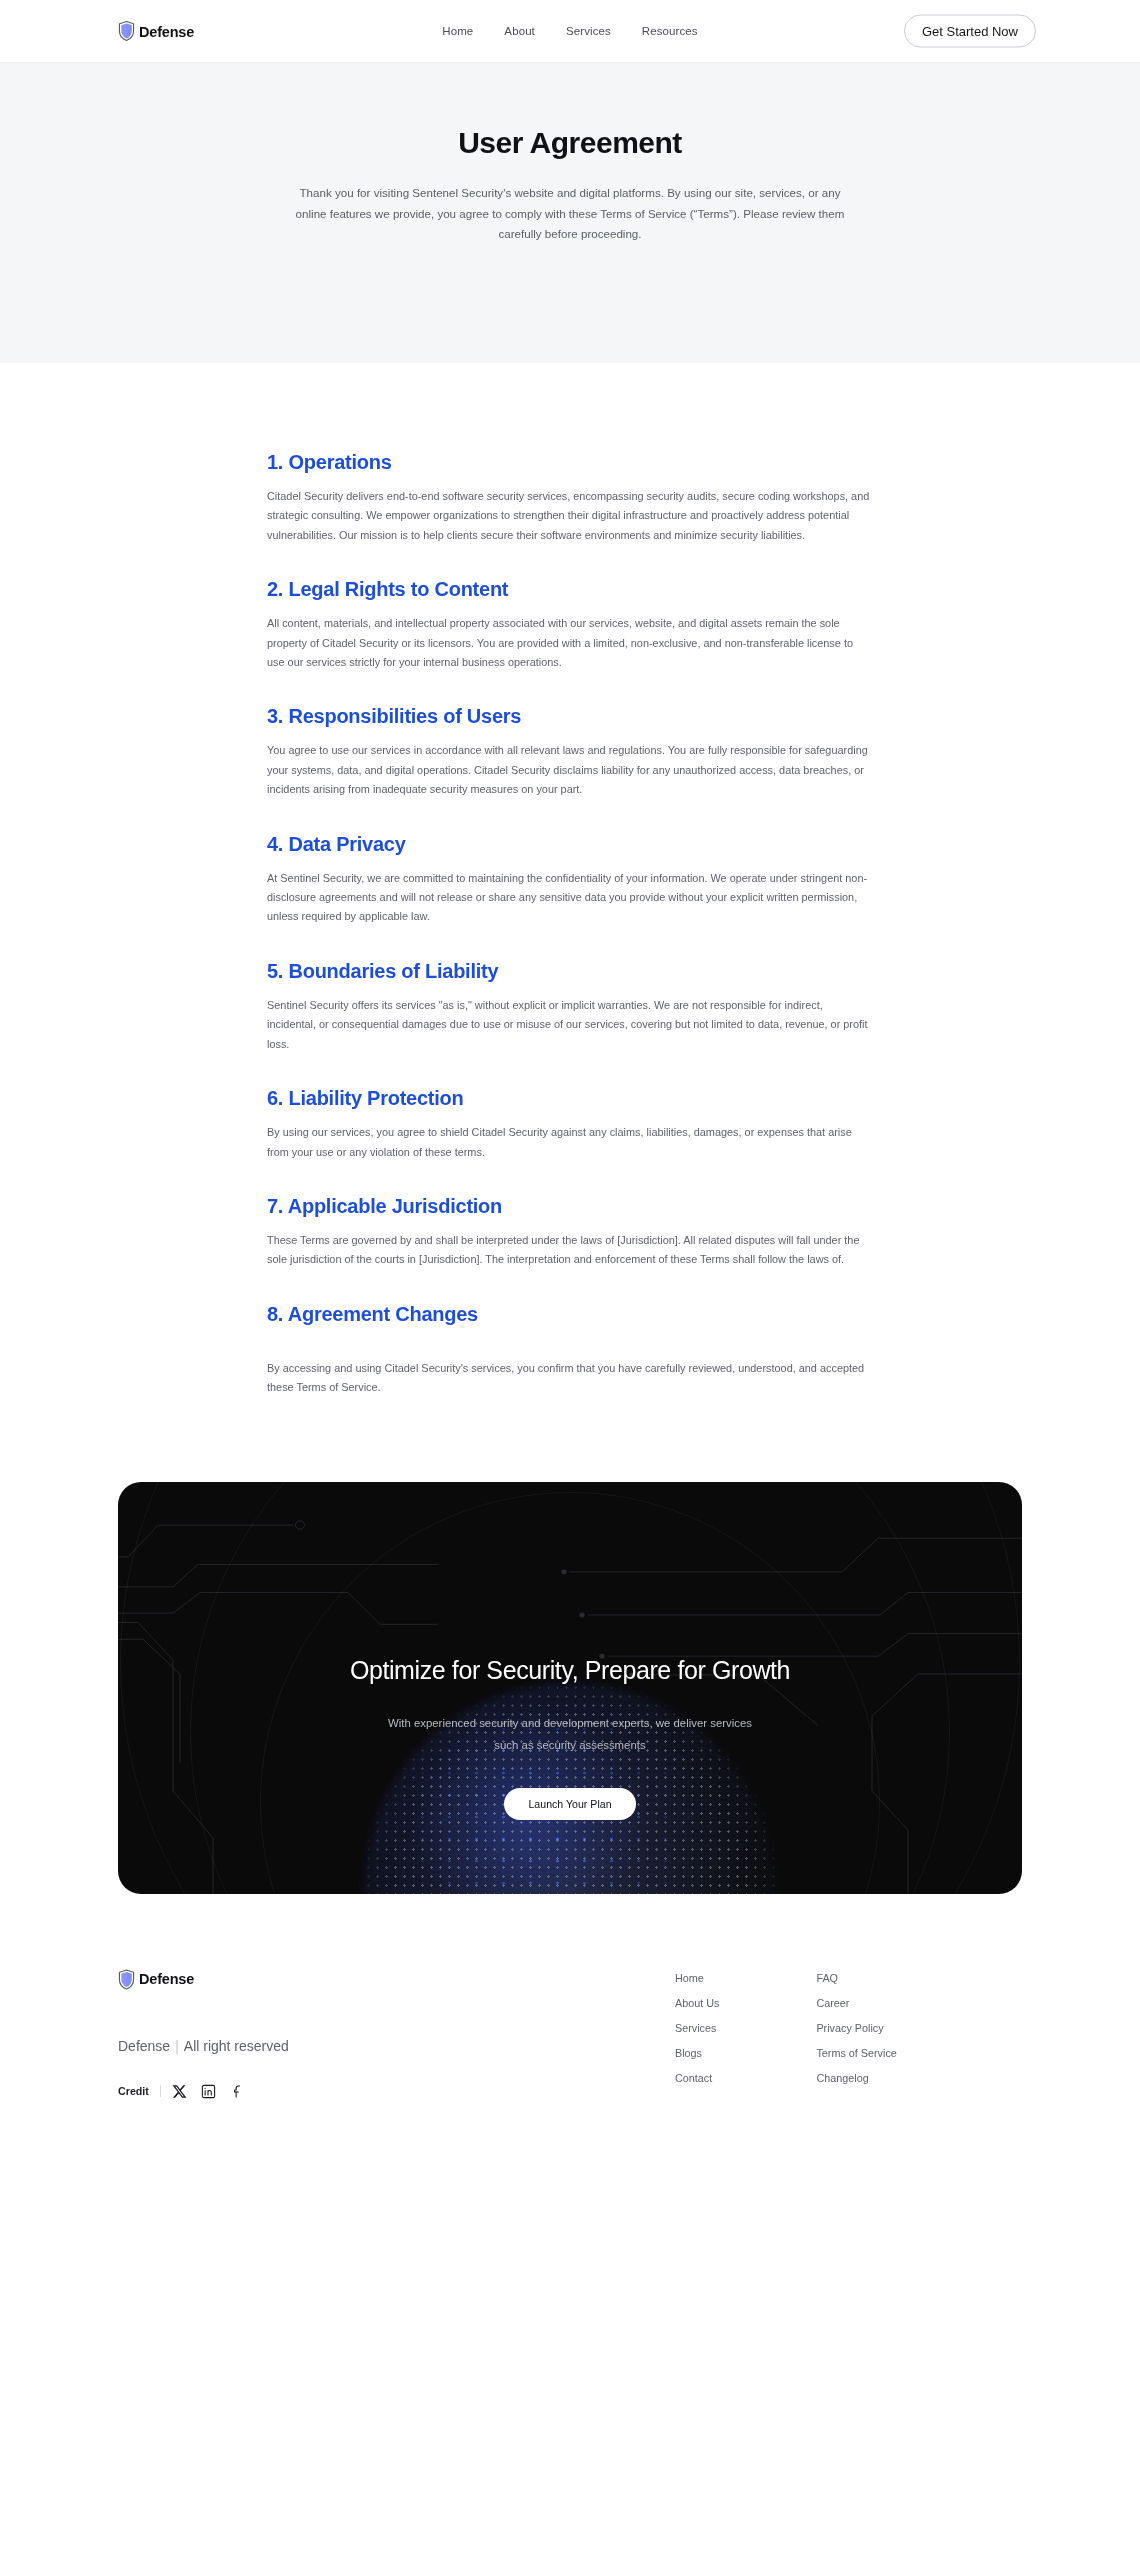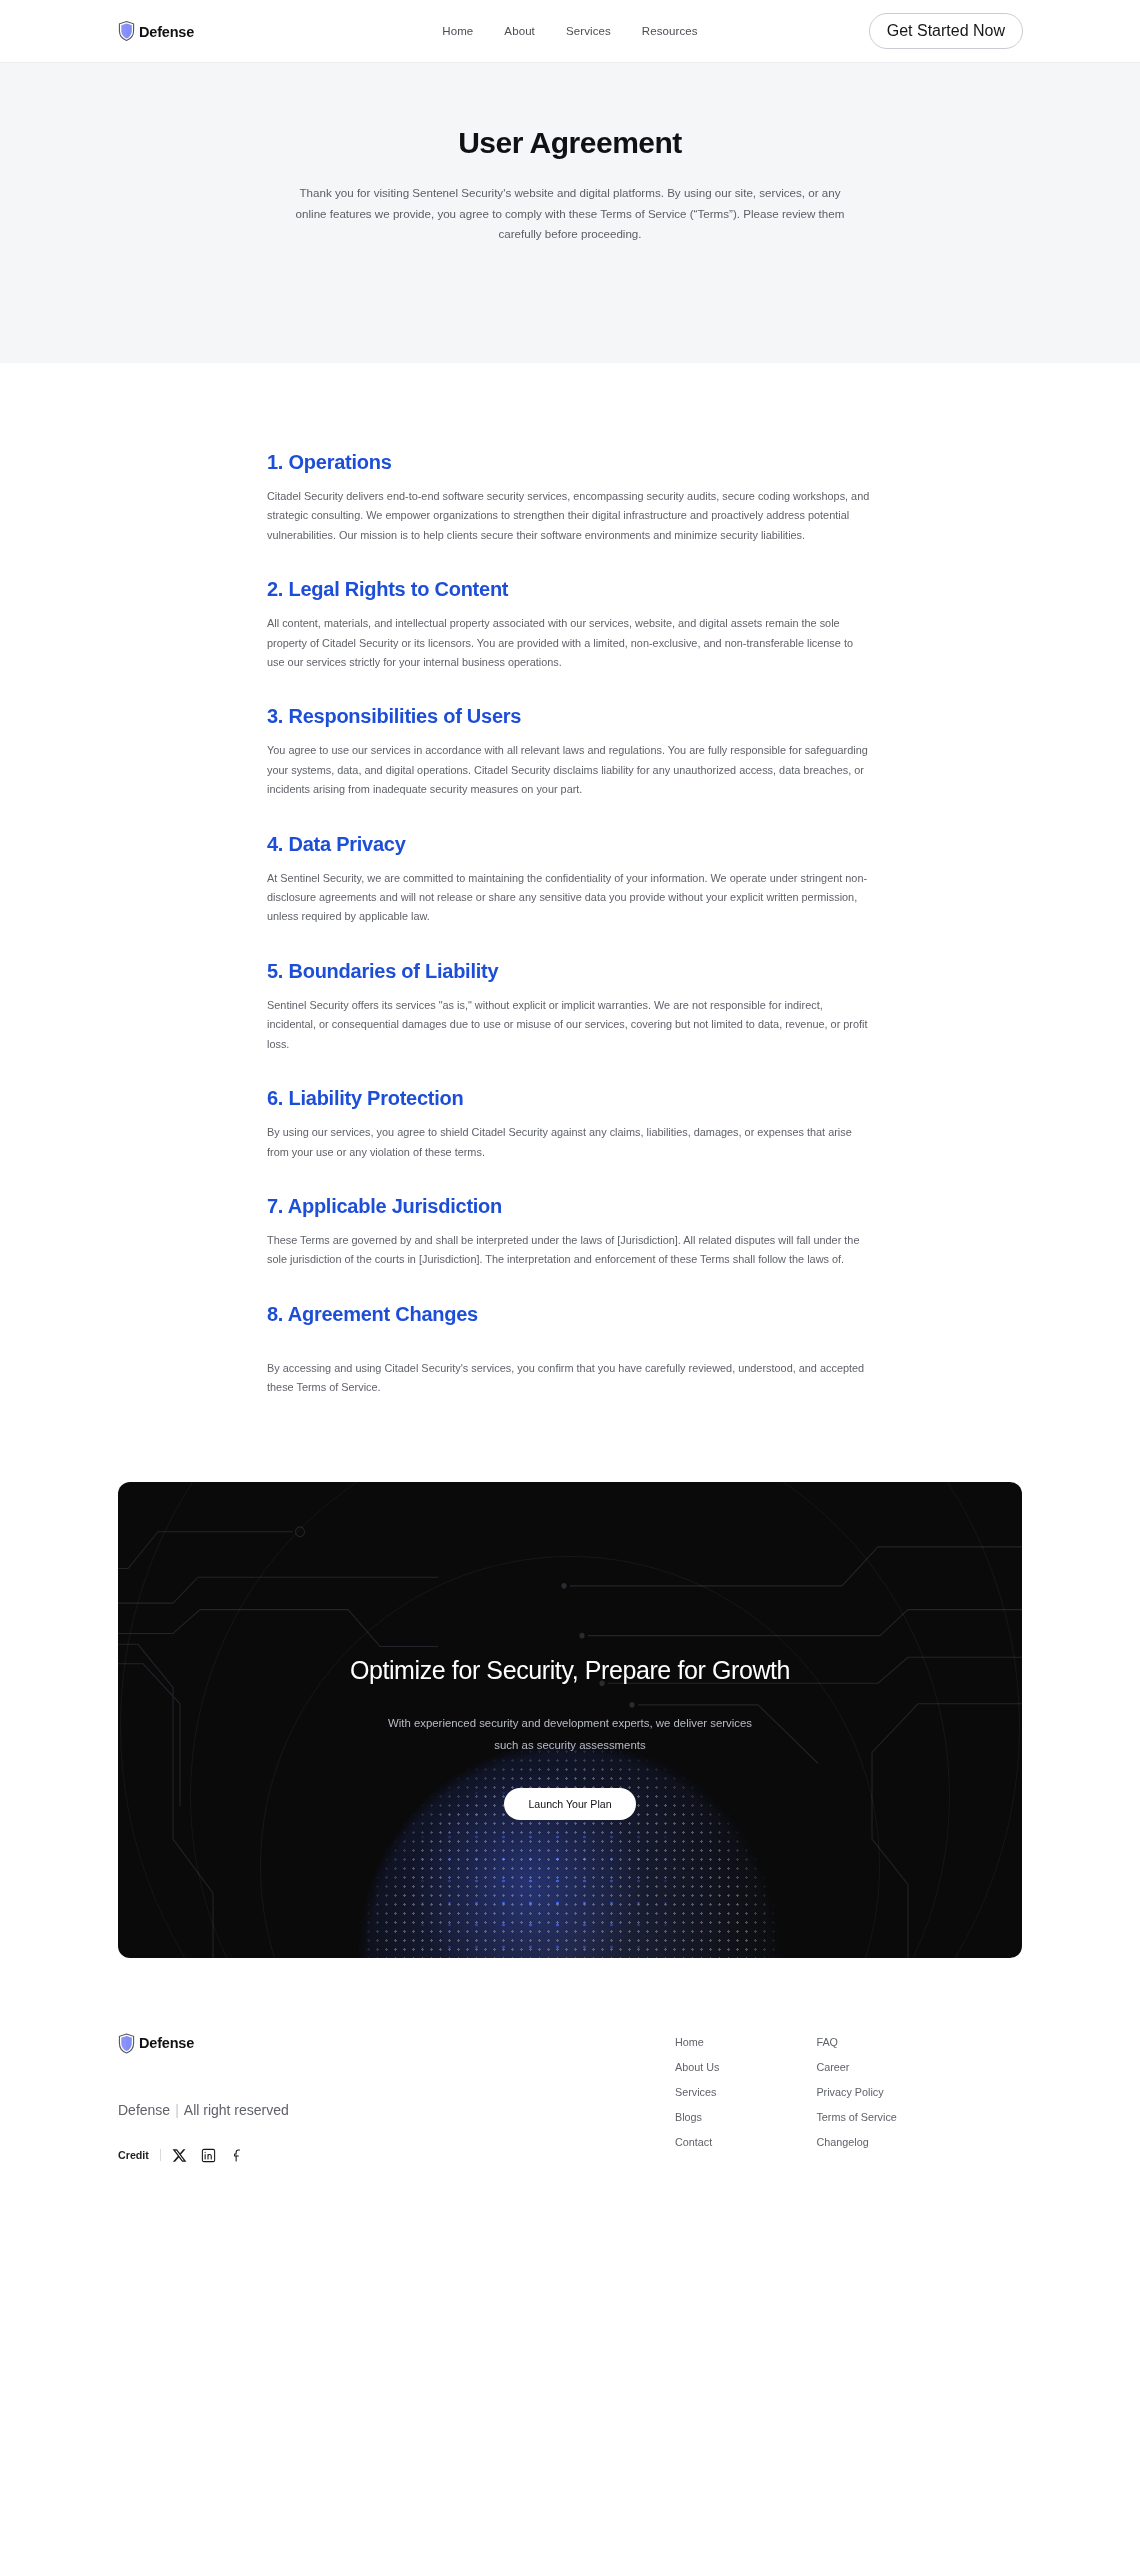--- a/index.html
+++ b/index.html
@@ -28,24 +28,24 @@
     font-size:14.5px; font-weight:700; color:#111114; letter-spacing:-.2px;
   }
   .nav-links{
     position:absolute; left:50%; transform:translateX(-50%);
     display:flex; align-items:center; gap:31px;
   }
   .nav-links a{
     font-size:11.5px; color:#4b4e55; text-decoration:none; letter-spacing:.1px;
   }
   .nav-cta{
-    position:absolute; right:117px; top:50%; transform:translateY(-50%);
+    position:absolute; right:104px; top:50%; transform:translateY(-50%);
     border:1px solid #c9ccd2; border-radius:18px;
     padding:8px 17px; background:#fff;
-    font-size:16px; color:#16171b; cursor:pointer;
+    font-size:13px; color:#16171b; cursor:pointer;
     font-family:"Liberation Sans", sans-serif;
     white-space:nowrap;
   }
 
   
   .hero{
     background:#f5f6f8;
     padding:62px 0 60px;
     text-align:center;
     height:300px;
@@ -69,22 +69,22 @@
   }
   .legal .blk{ margin-bottom:33px; }
   .legal p{
     font-size:10.9px; color:#5f6269; line-height:1.78;
   }
   .legal .plain{ margin-bottom:26px; }
 
   
   .cta-wrap{ padding:58px 0 0; }
   .cta{
-    position:relative; width:904px; height:476px; margin:0 auto;
-    background:#0a0a0b; border-radius:12px; overflow:hidden;
+    position:relative; width:904px; height:412px; margin:0 auto;
+    background:#0a0a0b; border-radius:23px; overflow:hidden;
   }
   .cta svg.circuit{ position:absolute; inset:0; width:100%; height:100%; }
   .cta .globe{
     position:absolute; left:50%; bottom:-210px; transform:translateX(-50%);
     width:430px; height:430px; border-radius:50%;
     background:
       radial-gradient(circle at 40% 34%, rgba(60,90,240,.40) 0%, rgba(40,60,180,.14) 30%, rgba(0,0,0,0) 62%),
       radial-gradient(circle at 50% 50%, #1d1f25 0%, #0c0d10 68%, #08080a 100%);
     -webkit-mask-image:radial-gradient(circle, #000 66%, transparent 70%);
             mask-image:radial-gradient(circle, #000 66%, transparent 70%);

